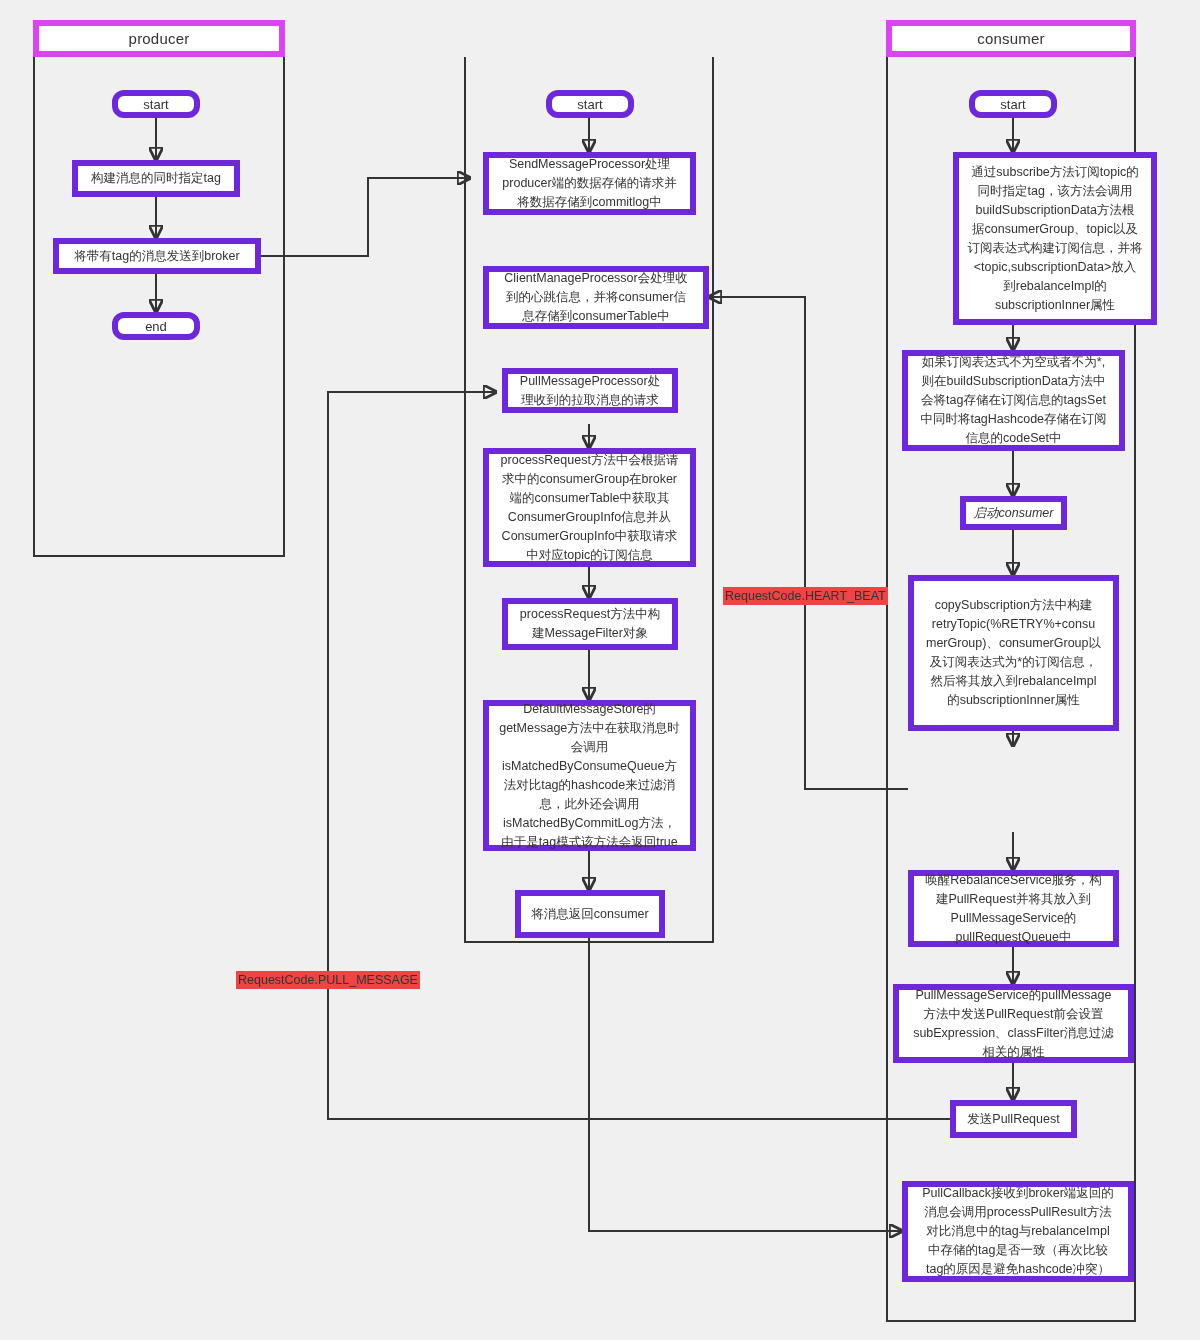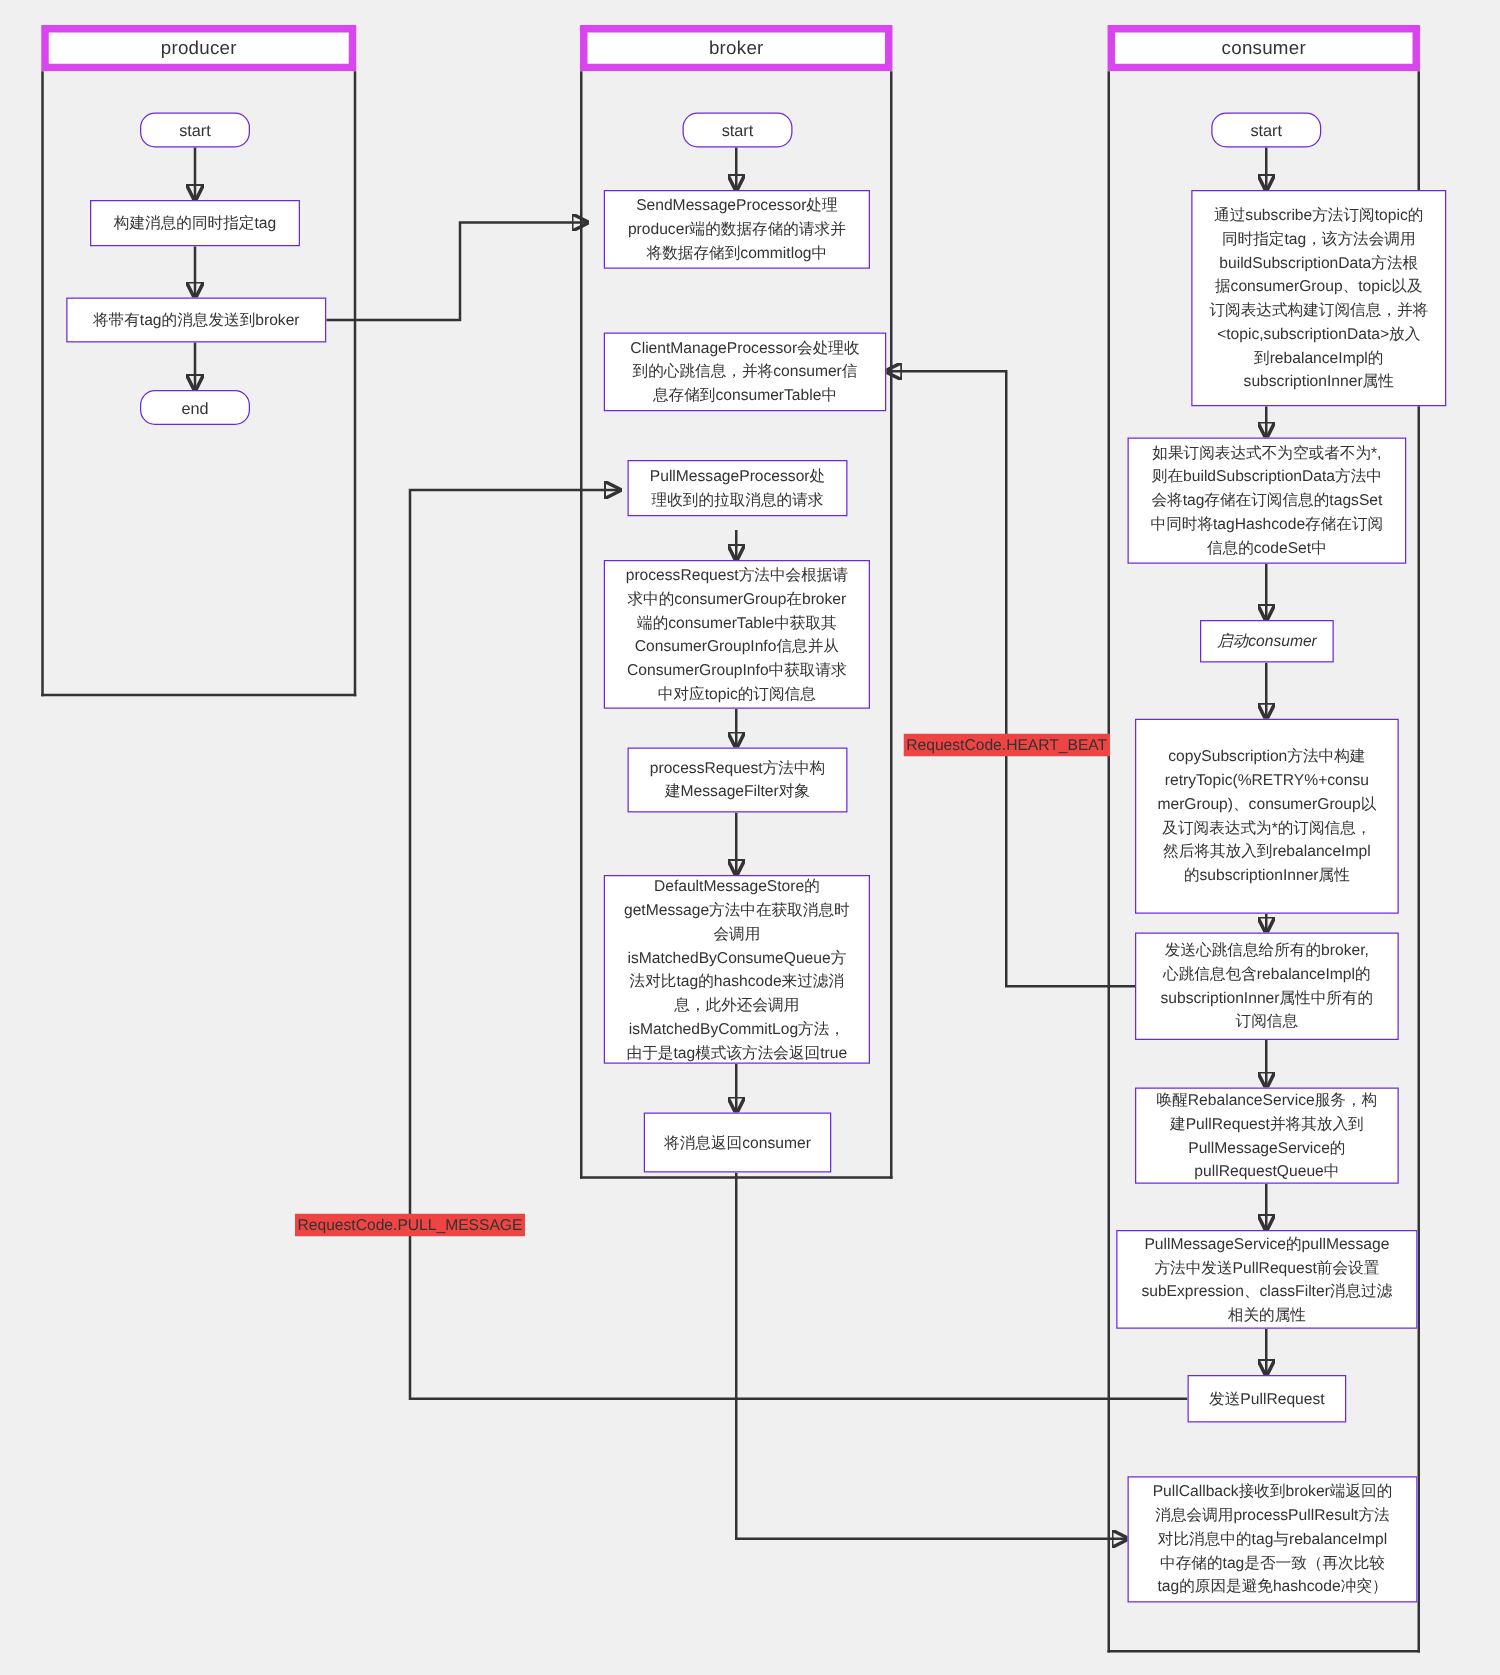--- a/index.html
+++ b/index.html
@@ -31,21 +31,21 @@
     position: absolute;
     box-sizing: border-box;
     border: 2px solid #333333;
     border-top: none;
     background: #f0f0f0;
   }
   
   .node {
     position: absolute;
     box-sizing: border-box;
-    border: 1px solid #6d28d9;
+    border: 6px solid #6d28d9;
     background: #ffffff;
     color: #333333;
     display: flex;
     align-items: center;
     justify-content: center;
     text-align: center;
     font-size: 12.5px;
     line-height: 19px;
     padding: 3px 1px;
     white-space: pre-line;
@@ -82,23 +82,20 @@
 </head>
 <body>
 
 <div id="canvas">
 
   <div class="lane-header" style="left:33px; top:20px; width:252px; height:37px;">
     <span>producer</span>
   </div>
   <div class="lane-body" style="left:33px; top:57px; width:252px; height:500px;"></div>
 
-  <div class="lane-header" style="left:464px; top:20px; width:250px; height:37px;">
-    <span>broker</span>
-  </div>
   <div class="lane-body" style="left:464px; top:57px; width:250px; height:886px;"></div>
 
   <div class="lane-header" style="left:886px; top:20px; width:250px; height:37px;">
     <span>consumer</span>
   </div>
   <div class="lane-body" style="left:886px; top:57px; width:250px; height:1265px;"></div>
 
   <svg id="edges" viewBox="0 0 1200 1340" xmlns="http://www.w3.org/2000/svg">
     <defs>
       <marker id="arrow" viewBox="0 0 10 10" refX="9" refY="5" markerWidth="7" markerHeight="7" orient="auto-start-reverse">
@@ -195,24 +192,20 @@
 
   <div class="node" style="left:960px; top:496px; width:107px; height:34px;font-style:italic;">启动consumer</div>
 
   <div class="node" style="left:908px; top:575px; width:211px; height:156px;">copySubscription方法中构建
 retryTopic(%RETRY%+consu
 merGroup)、consumerGroup以
 及订阅表达式为*的订阅信息，
 然后将其放入到rebalanceImpl
 的subscriptionInner属性</div>
 
-  <div class="node" style="left:908px; top:746px; width:211px; height:86px;">发送心跳信息给所有的broker,
-心跳信息包含rebalanceImpl的
-subscriptionInner属性中所有的
-订阅信息</div>
 
   <div class="node" style="left:893px; top:984px; width:241px; height:79px;">PullMessageService的pullMessage
 方法中发送PullRequest前会设置
 subExpression、classFilter消息过滤
 相关的属性</div>
 
   <div class="node" style="left:908px; top:870px; width:211px; height:77px;">唤醒RebalanceService服务，构
 建PullRequest并将其放入到
 PullMessageService的
 pullRequestQueue中</div>

